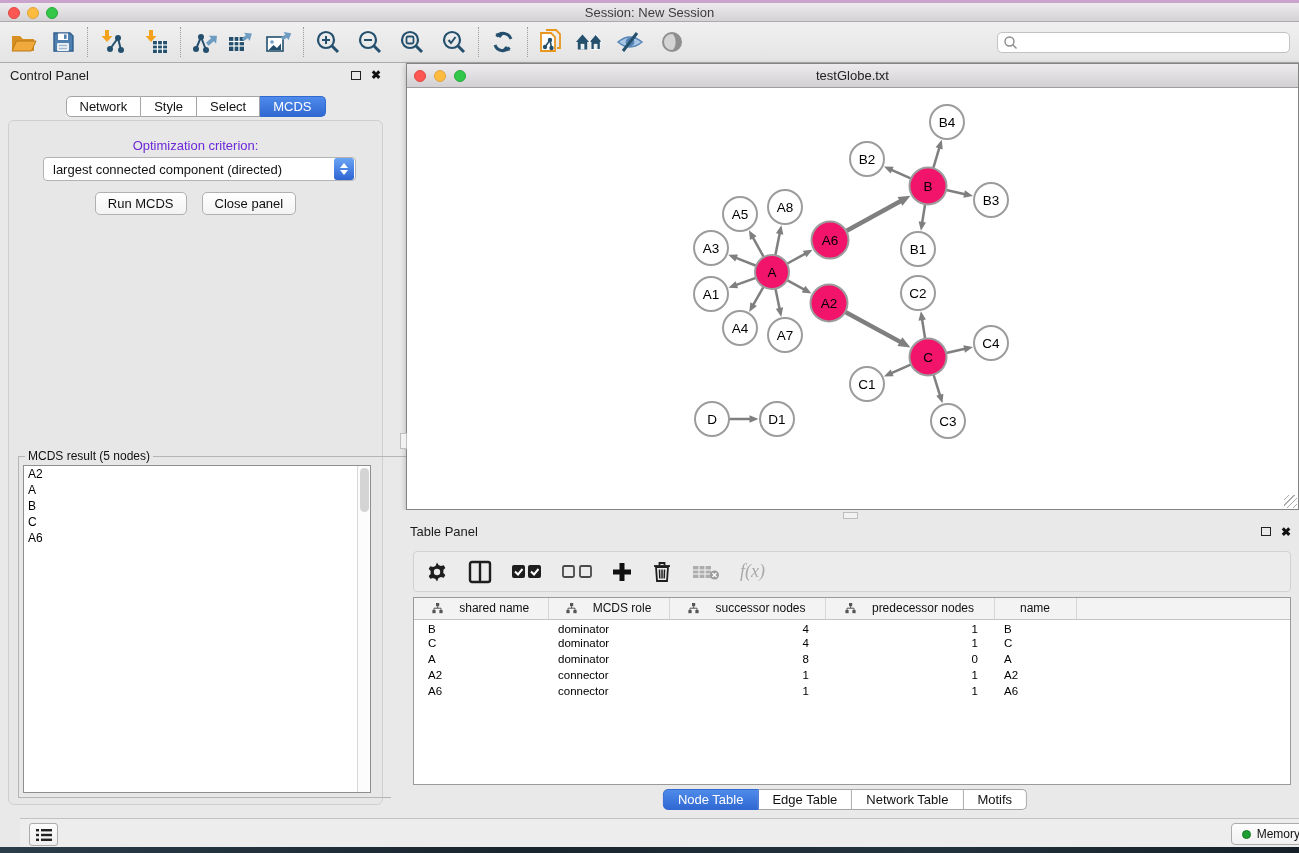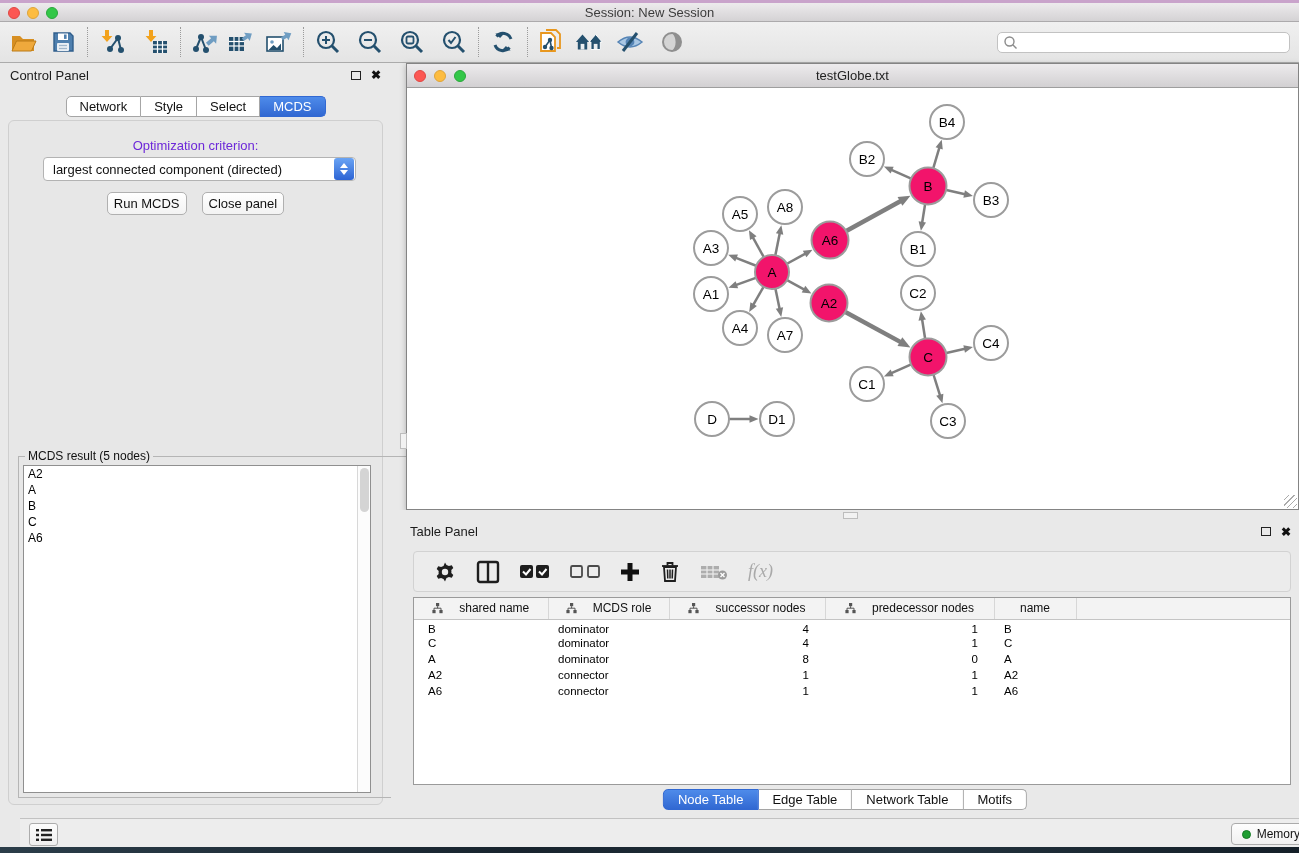--- a/index.html
+++ b/index.html
@@ -34,21 +34,21 @@
   .seg.active { background:linear-gradient(#4E8BEA,#3168D2); border-color:#3168D2; color:#FFF; }
   #cp-tabs { position:absolute; left:50%; transform:translateX(-50%); top:33px; }
   #cp-content { position:absolute; left:8px; top:57px; width:375px; height:685px; background:#E7E7E7; border:1px solid #CFCFCF; border-radius:6px; }
   #opt-label { position:absolute; top:17px; width:100%; text-align:center; font-size:13px; color:#6d28d9; }
   #opt-select { position:absolute; left:34px; top:36px; width:313px; height:24px; background:#FFF; border:1px solid #B3B3B3; border-radius:4px; display:flex; align-items:center; }
   #opt-select .val { flex:1; font-size:13px; color:#111; padding-left:9px; white-space:nowrap; }
   #opt-select .stepper { width:20px; height:22px; margin-right:1px; border-radius:3px; background:linear-gradient(#6AA4F4,#2D64D4); display:flex; flex-direction:column; align-items:center; justify-content:center; gap:2px; }
   .chev-up { width:0; height:0; border-left:4px solid transparent; border-right:4px solid transparent; border-bottom:5px solid #FFF; }
   .chev-down { width:0; height:0; border-left:4px solid transparent; border-right:4px solid transparent; border-top:5px solid #FFF; }
   .btnrow { position:absolute; top:71px; width:100%; display:flex; justify-content:center; gap:15px; }
-  .mac-btn { height:23px; background:linear-gradient(#FFFFFF,#F3F3F3); border:1px solid #B0B0B0; border-radius:5px; font-size:13px; color:#111; padding:0 6px; line-height:21px; }
+  .mac-btn { height:23px; background:linear-gradient(#FFFFFF,#F3F3F3); border:1px solid #B0B0B0; border-radius:5px; font-size:13px; color:#111; padding:0 12px; line-height:21px; }
   #mcds-fieldset { position:absolute; left:9px; top:335px; width:410px; height:342px; border:1px solid #B5B5B5;padding-left:10px; }
   #mcds-legend { position:absolute; left:6px; top:-8px; background:#E7E7E7; font-size:12px; color:#111; padding:0 3px; }
   #mcds-list { position:absolute; left:4px; top:8px; width:348px; height:328px; background:#FFF; border:1px solid #8F8F8F; overflow:hidden; }
   #mcds-scroll { position:absolute; right:0; top:0; width:13px; height:100%; background:#FCFCFC; border-left:1px solid #D8D8D8; }
   #mcds-scroll .thumb { position:absolute; left:2px; top:2px; width:9px; height:44px; background:#D4D4D4; border-radius:5px; }
   .list-item { font-size:12px; color:#000; line-height:16px; padding-left:4px; }
 
   
   #network-frame { left:406px; top:63px; width:893px; height:447px; border:1px solid #848484; background:#FFF; box-shadow:0 2px 6px rgba(0,0,0,0.25);padding-left:18px; }
   #net-titlebar { position:absolute; left:0; top:0; width:100%; height:24px; background:linear-gradient(#EDEBED,#D2D0D2); border-bottom:1px solid #9E9E9E; }
@@ -58,21 +58,21 @@
   #net-canvas { position:absolute; left:0; top:25px; width:891px; height:420px; background:#FFF; }
   #resize-grip { position:absolute; right:1px; bottom:1px; width:13px; height:13px;
     background:repeating-linear-gradient(135deg, transparent 0 3px, #AAA 3px 4px); }
   .grip-v { left:400px; top:433px; width:7px; height:16px; background:#F2F2F2; border:1px solid #BDBDBD; z-index:5; }
   .grip-h { left:843px; top:512px; width:15px; height:7px; background:#F2F2F2; border:1px solid #BDBDBD; z-index:5; }
 
   
   #table-panel { left:391px; top:510px; width:908px; height:302px; background:#E9E9E9; padding-left:15px; }
   #tp-head { position:absolute; left:19px; top:14px; right:8px; display:flex; align-items:center; }
   #tp-head .ptitle { font-size:13px; color:#1C1C1C; flex:1; }
-  #tp-toolbar { position:absolute; left:22px; top:41px; width:878px; height:41px; background:#ECECEC; border:1px solid #D2D2D2; border-radius:4px; display:flex; align-items:center; padding-left:20px; gap:20px; }
+  #tp-toolbar { position:absolute; left:22px; top:41px; width:878px; height:41px; background:#ECECEC; border:1px solid #D2D2D2; border-radius:4px; display:flex; align-items:center; padding-left:12px; gap:20px; }
   .tp-ico { display:flex; align-items:center; justify-content:center; height:30px; }
   #fx-label { font-family:"Liberation Serif", serif; font-style:italic; font-size:18px; color:#A9A9A9; }
   #tp-grid { position:absolute; left:22px; top:87px; width:878px; height:188px; background:#FFF; border:1px solid #9A9A9A; overflow:hidden; }
   table { border-collapse:collapse; table-layout:fixed; width:877px; }
   thead th { background:#F3F3F3; border-bottom:1px solid #C4C4C4; border-right:1px solid #D7D7D7; height:21px; font-size:12px; font-weight:normal; color:#111; }
   thead th .hwrap { display:flex; align-items:center; justify-content:center; gap:16px; }
   thead th:last-child { border-right:none; }
   tbody td { font-size:11.5px; color:#000; height:16px; white-space:nowrap; overflow:hidden; }
   tbody td:nth-child(1) { padding-left:14px; }
   tbody td:nth-child(2) { padding-left:10px; }

